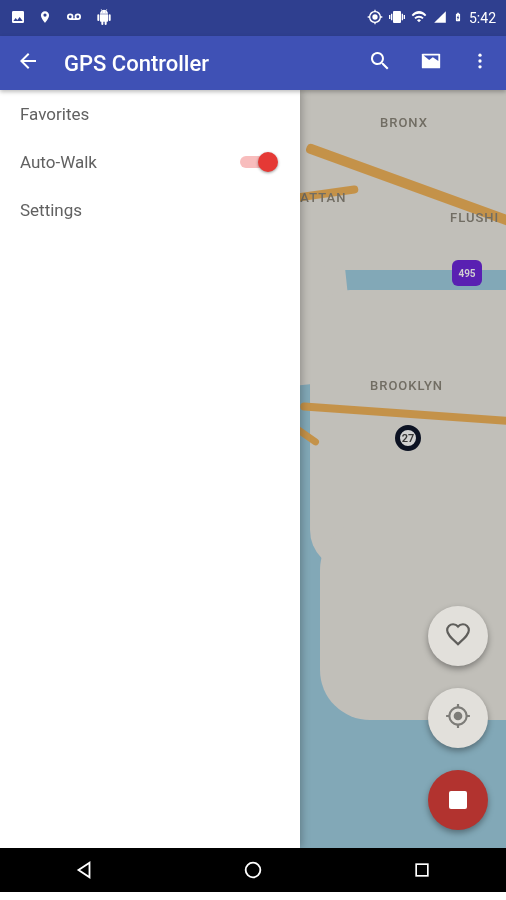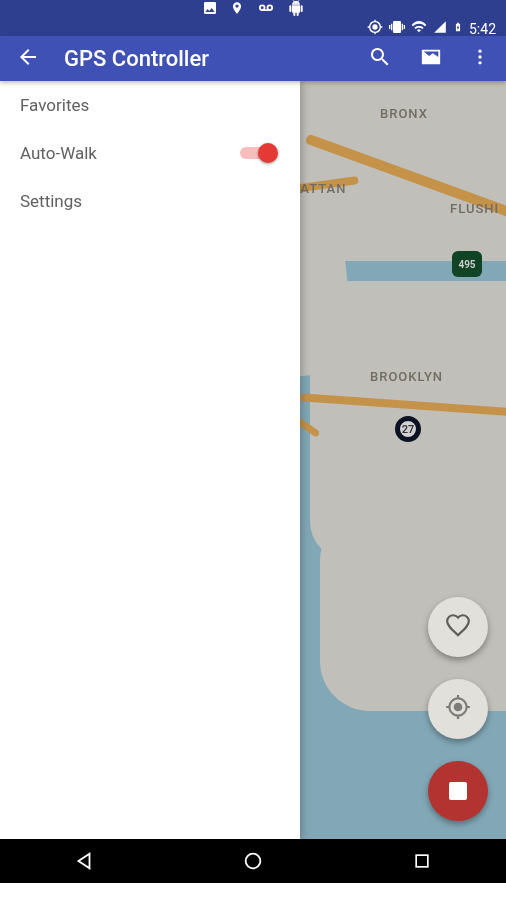--- a/index.html
+++ b/index.html
@@ -6,28 +6,27 @@
 html, body { width: 506px; height: 900px; overflow: hidden; }
 
 .status-bar {
   height: 36px;
   background: #2f3f8f;
   color: #fff;
   display: flex;
   align-items: center;
   padding: 0 10px;
   font-size: 14px;
-  flex-direction: column;
 }
 .status-left { display: flex; gap: 12px; align-items: center; }
 .status-right { margin-left: auto; display: flex; gap: 6px; align-items: center; }
 .status-bar svg { fill: #fff; }
 
 .app-bar {
-  height: 45px;
+  height: 54px;
   background: #3f51b5;
   color: #fff;
   display: flex;
   align-items: center;
   padding: 0 16px;
   gap: 24px;
   box-shadow: 0 2px 4px rgba(0,0,0,0.25);
   position: relative;
   z-index: 5;
 }
@@ -56,21 +55,21 @@
 .road.r1{ left:0; top:120px; width:360px; height:8px; transform:rotate(-8deg);}
 .road.r2{ left:300px; top:90px; width:220px; height:10px; transform:rotate(20deg);}
 .road.r3{ left:300px; top:320px; width:220px; height:8px; transform:rotate(4deg);}
 .road.r4{ left:0; top:250px; width:350px; height:7px; transform:rotate(35deg);}
 .maplabel { position:absolute; color:#8a8579; font-size:13px; letter-spacing:1px; font-weight:500;}
 .ml1{left:380px; top:25px;}
 .ml2{left:290px; top:100px;}
 .ml3{left:450px; top:120px;}
 .ml4{left:370px; top:288px;}
 .shield{position:absolute; left:395px; top:335px; width:26px;height:26px;border-radius:50%;background:#fff;display:flex;align-items:center;justify-content:center;font-size:11px;color:#444;font-weight:600;border:5px solid #0f172a;}
-.shield2{position:absolute; left:452px; top:170px; width:30px;height:26px;border-radius:6px;background:#14532d;color:#fff;display:flex;align-items:center;justify-content:center;font-size:10px;font-weight:600;}
+.shield2{position:absolute; left:452px; top:170px; width:30px;height:26px;border-radius:6px;background:#6d28d9;color:#fff;display:flex;align-items:center;justify-content:center;font-size:10px;font-weight:600;}
 
 .dim { position:absolute; inset:0; background:rgba(0,0,0,0.18);}
 
 .drawer {
   position: absolute;
   left: 0; top: 0;
   width: 300px;
   height: 100%;
   background: #fff;
   box-shadow: 2px 0 8px rgba(0,0,0,0.25);

